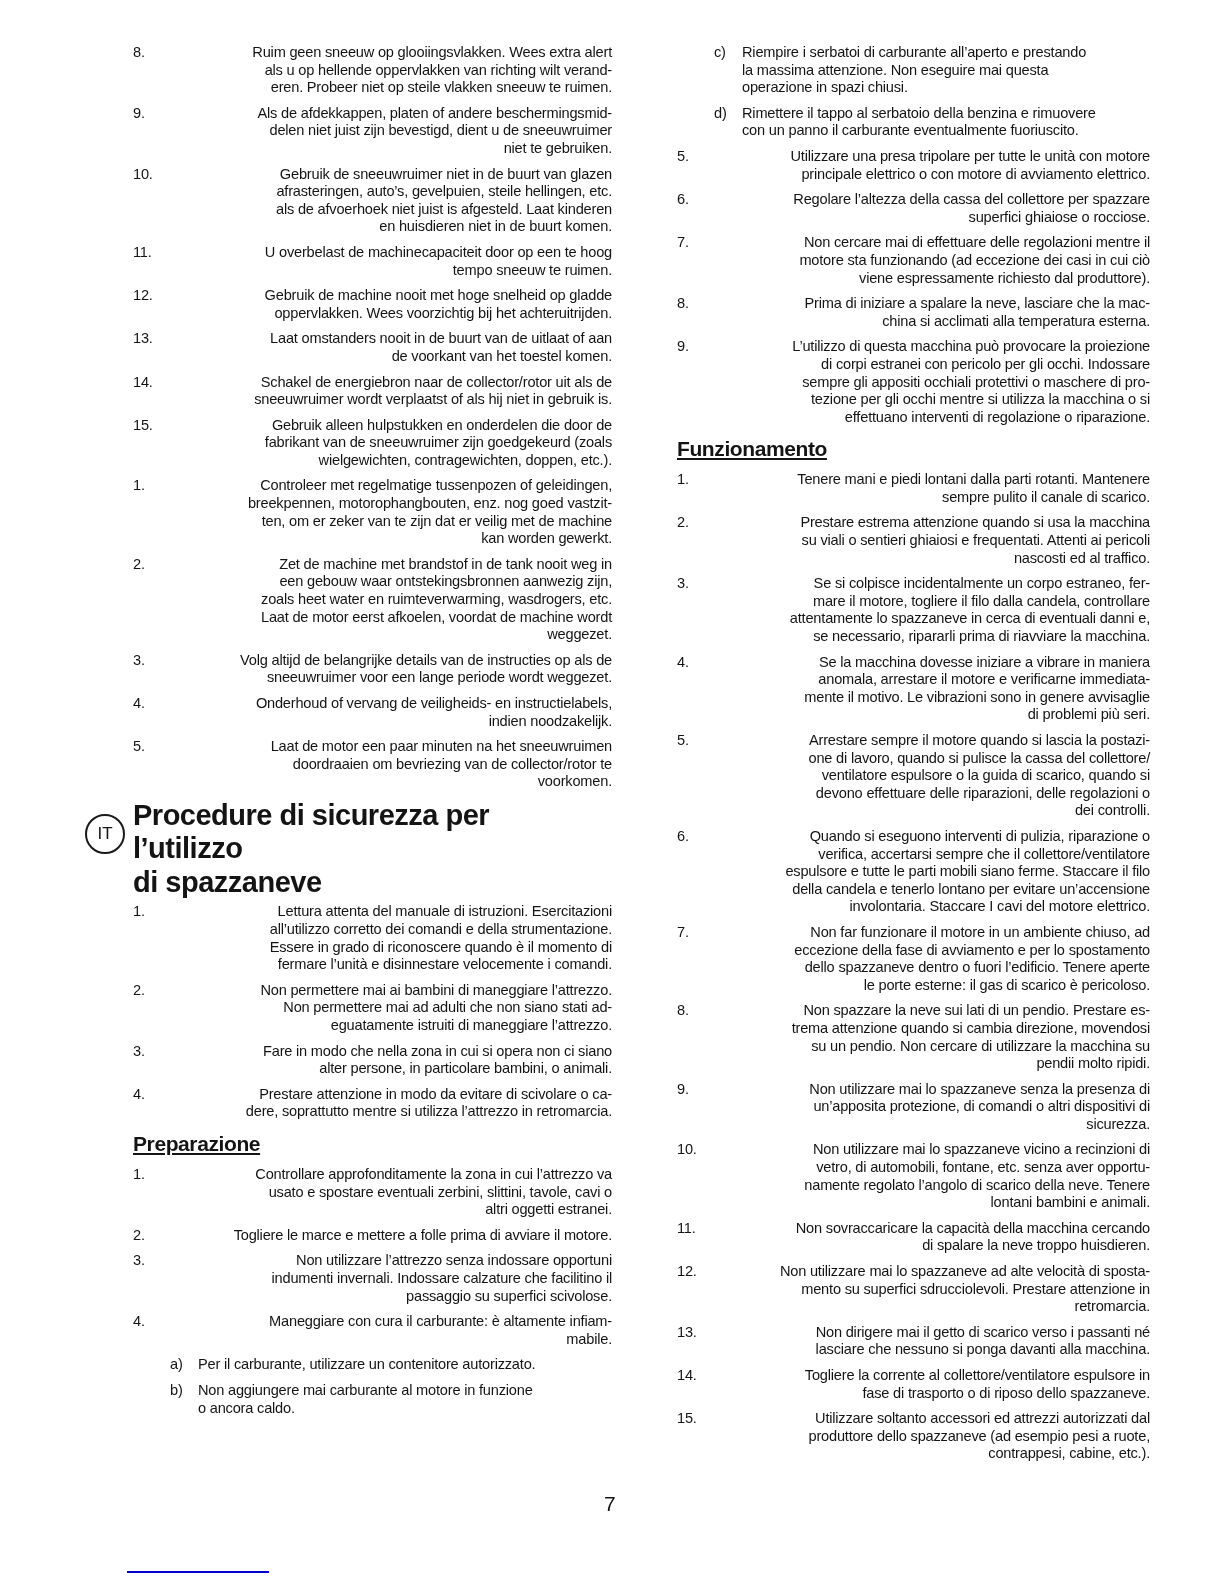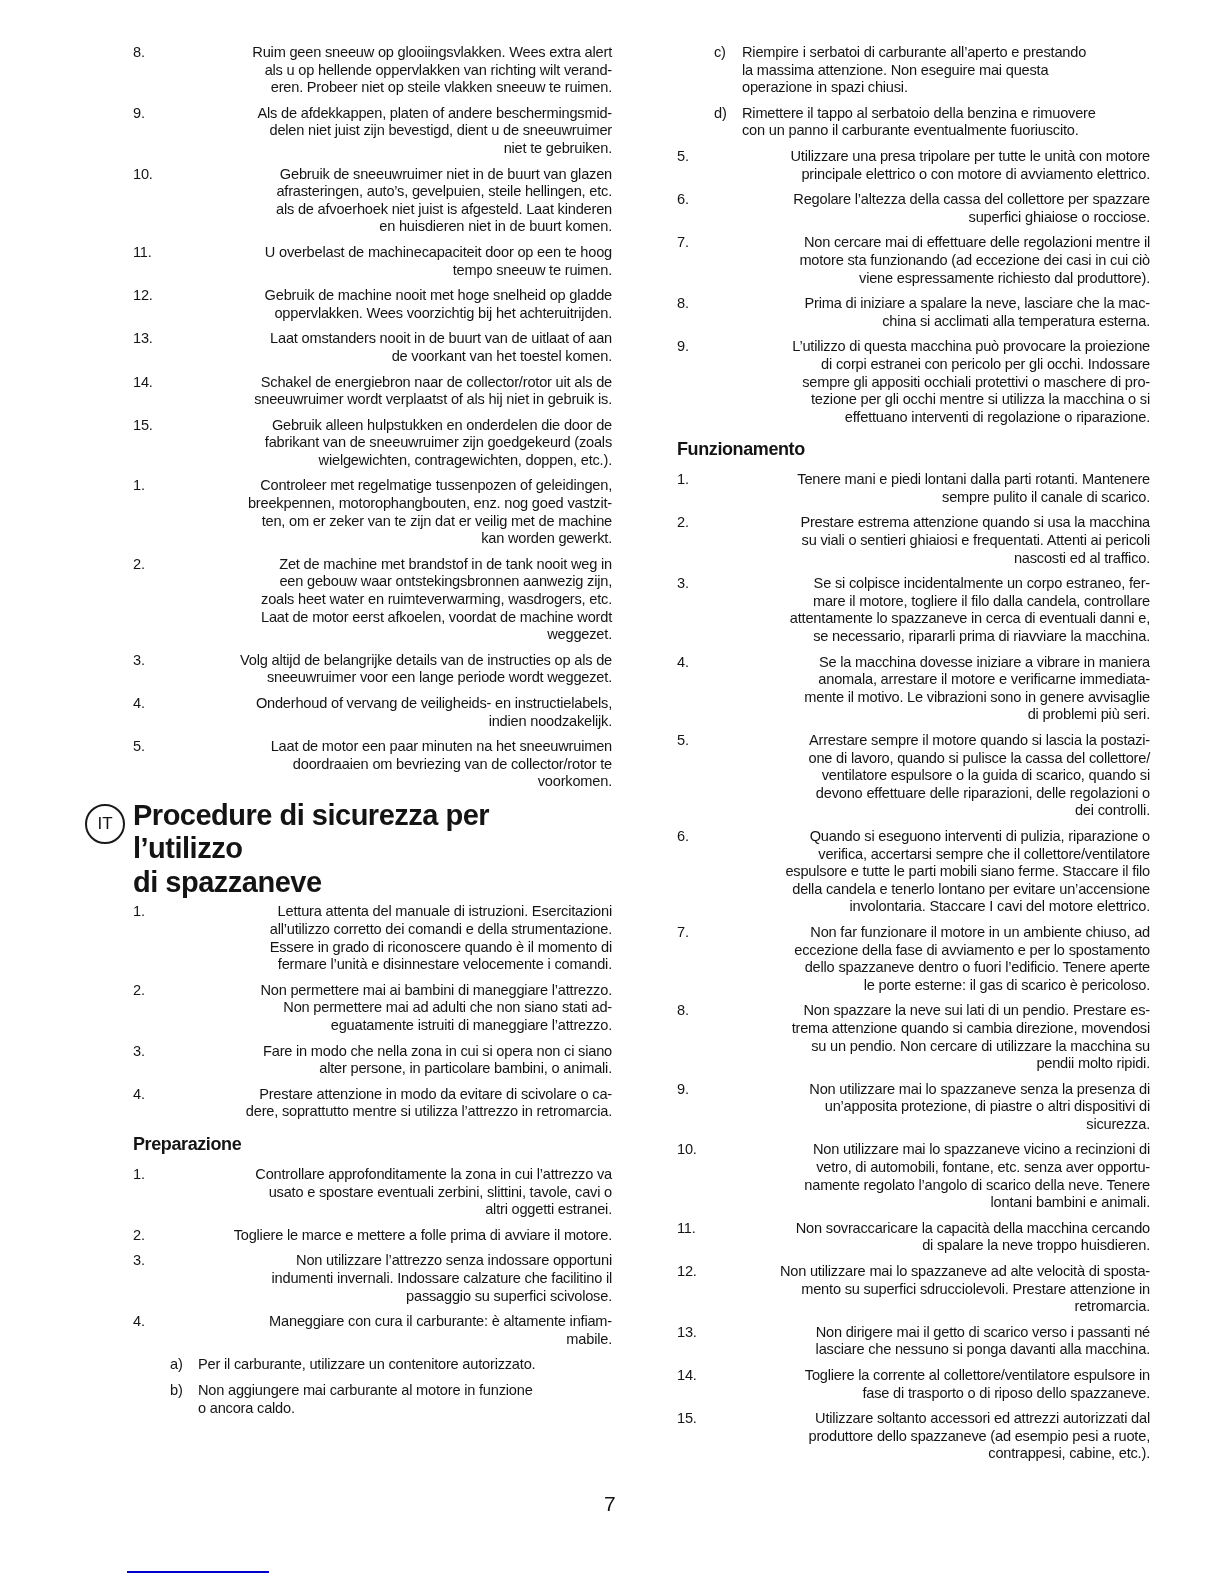--- a/index.html
+++ b/index.html
@@ -23,30 +23,30 @@
   .item { display:flex; margin-bottom:8px; }
   .item .num { flex:0 0 39px; width:39px; }
   .col-right .item .num { flex:0 0 36px; width:36px; }
   .item .txt { flex:1; white-space:pre-line; text-align:right; }
 
   .subitem { display:flex; margin-left:37px; margin-bottom:8px; }
   .subitem .num { flex:0 0 28px; width:28px; }
   .subitem .txt { flex:1; white-space:pre-line; }
 
   h2.subhead {
-    font-size:18px; line-height:26px; font-weight:bold;
-    letter-spacing:-0.4px; margin:10px 0 9px 0;
+    font-size:21px; line-height:26px; font-weight:bold;
+    letter-spacing:-0.4px; margin:10px 0 9px 0;text-decoration:underline;
   }
   .it-section { position:relative; }
   h1.main-head {
     font-size:29px; line-height:33.5px; font-weight:bold;
     letter-spacing:-0.5px; margin:8px 16px 4px 0; white-space:pre-line;
   }
   .lang-badge {
-    position:absolute; left:-48px; top:5px;
+    position:absolute; left:-48px; top:15px;
     width:36px; height:36px;
     border:2.5px solid #1a1a1a; border-radius:50%;
     display:flex; align-items:center; justify-content:center;
     font-size:17px; letter-spacing:0;
   }
   .page-num {
     position:absolute; left:604px; top:1492px;
     font-size:21px; color:#141414;
   }
   .footer-line {
@@ -307,21 +307,21 @@
       <div class="item">
         <span class="num">8.</span>
         <span class="txt">Non spazzare la neve sui lati di un pendio. Prestare es-
 trema attenzione quando si cambia direzione, movendosi
 su un pendio. Non cercare di utilizzare la macchina su
 pendii molto ripidi.</span>
       </div>
       <div class="item">
         <span class="num">9.</span>
         <span class="txt">Non utilizzare mai lo spazzaneve senza la presenza di
-un’apposita protezione, di piastre o altri dispositivi di
+un’apposita protezione, di comandi o altri dispositivi di
 sicurezza.</span>
       </div>
       <div class="item">
         <span class="num">10.</span>
         <span class="txt">Non utilizzare mai lo spazzaneve vicino a recinzioni di
 vetro, di automobili, fontane, etc. senza aver opportu-
 namente regolato l’angolo di scarico della neve. Tenere
 lontani bambini e animali.</span>
       </div>
       <div class="item">

